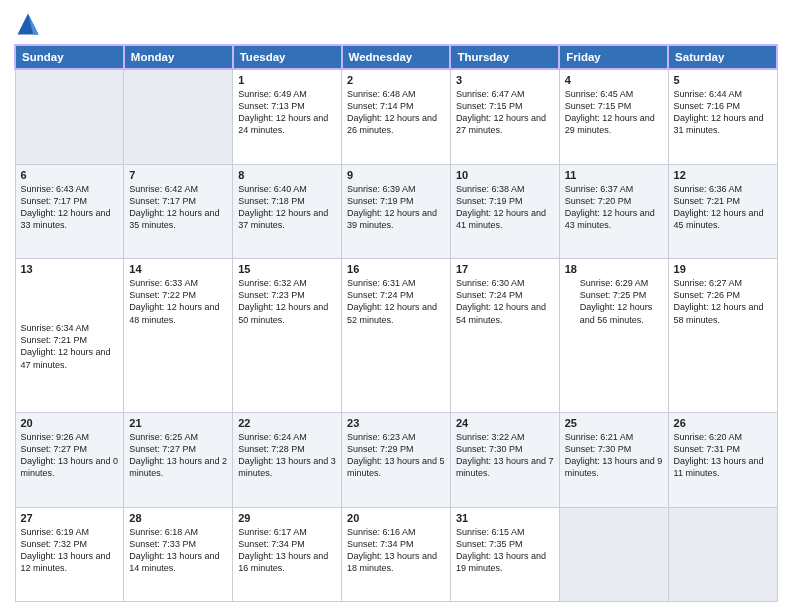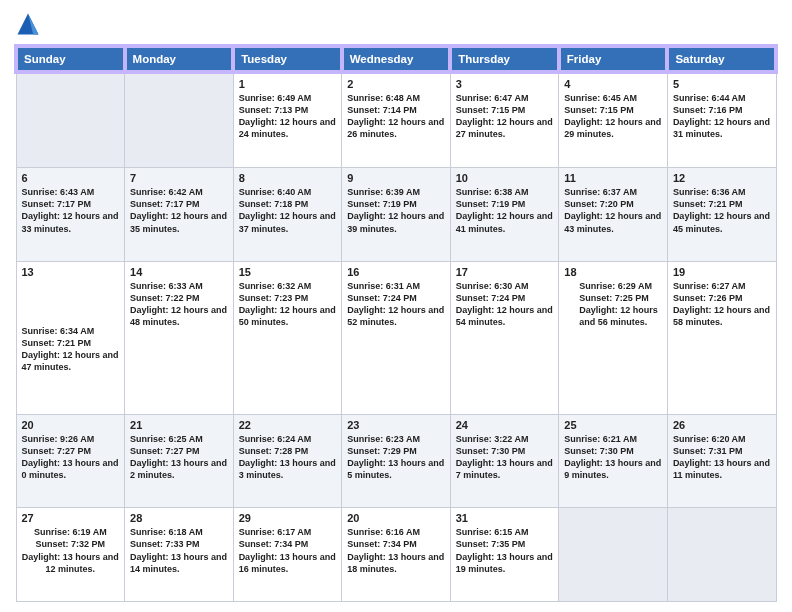--- a/index.html
+++ b/index.html
@@ -61,21 +61,21 @@
       border-collapse: collapse;
       flex: 1;
     }
     .calendar thead tr th {
       background: #3370b8;
       color: #fff;
       font-size: 11.5px;
       font-weight: bold;
       padding: 5px 6px;
       text-align: left;
-      border: 4px solid #c4b5fd;
+      border: 2px solid #c4b5fd;
     }
     .calendar tbody tr td {
       vertical-align: top;
       border: 1px solid #c8cdd8;
       padding: 4px 5px;
       font-size: 9.5px;
       color: #222;
       width: calc(100% / 7);
       background: #fff;
     }
@@ -86,21 +86,20 @@
       font-size: 11px;
       font-weight: bold;
       display: block;
       margin-bottom: 2px;
       color: #222;
     }
     .day-info {
       font-size: 9px;
       color: #222;
       line-height: 1.35;
-      font-weight: bold;
     }
     td.empty {
       background: #e8ecf2 !important;
     }
   </style>
 </head>
 <body>
 
 <div class="page">
 
@@ -296,21 +295,21 @@
           <td>
             <span class="day-number">26</span>
             <div class="day-info" style="white-space: pre-line;">Sunrise: 6:20 AM
 Sunset: 7:31 PM
 Daylight: 13 hours and 11 minutes.</div>
           </td>
         </tr>
         <tr>
           <td>
             <span class="day-number">27</span>
-            <div class="day-info" style="white-space: pre-line; text-align: center;">Sunrise: 6:19 AM
+            <div class="day-info" style="white-space: pre-line;">Sunrise: 6:19 AM
 Sunset: 7:32 PM
 Daylight: 13 hours and 12 minutes.</div>
           </td>
           <td>
             <span class="day-number">28</span>
             <div class="day-info" style="white-space: pre-line;">Sunrise: 6:18 AM
 Sunset: 7:33 PM
 Daylight: 13 hours and 14 minutes.</div>
           </td>
           <td>

